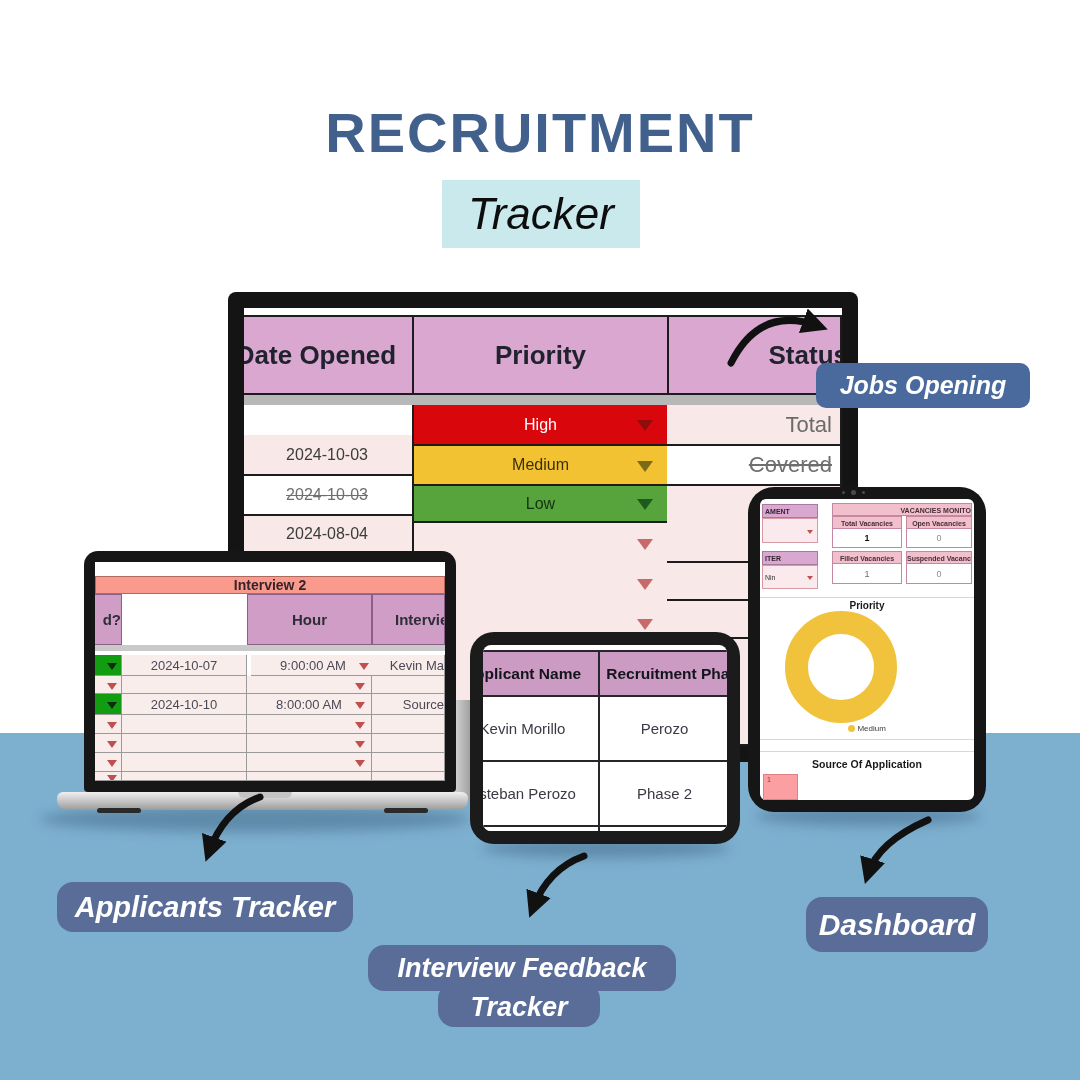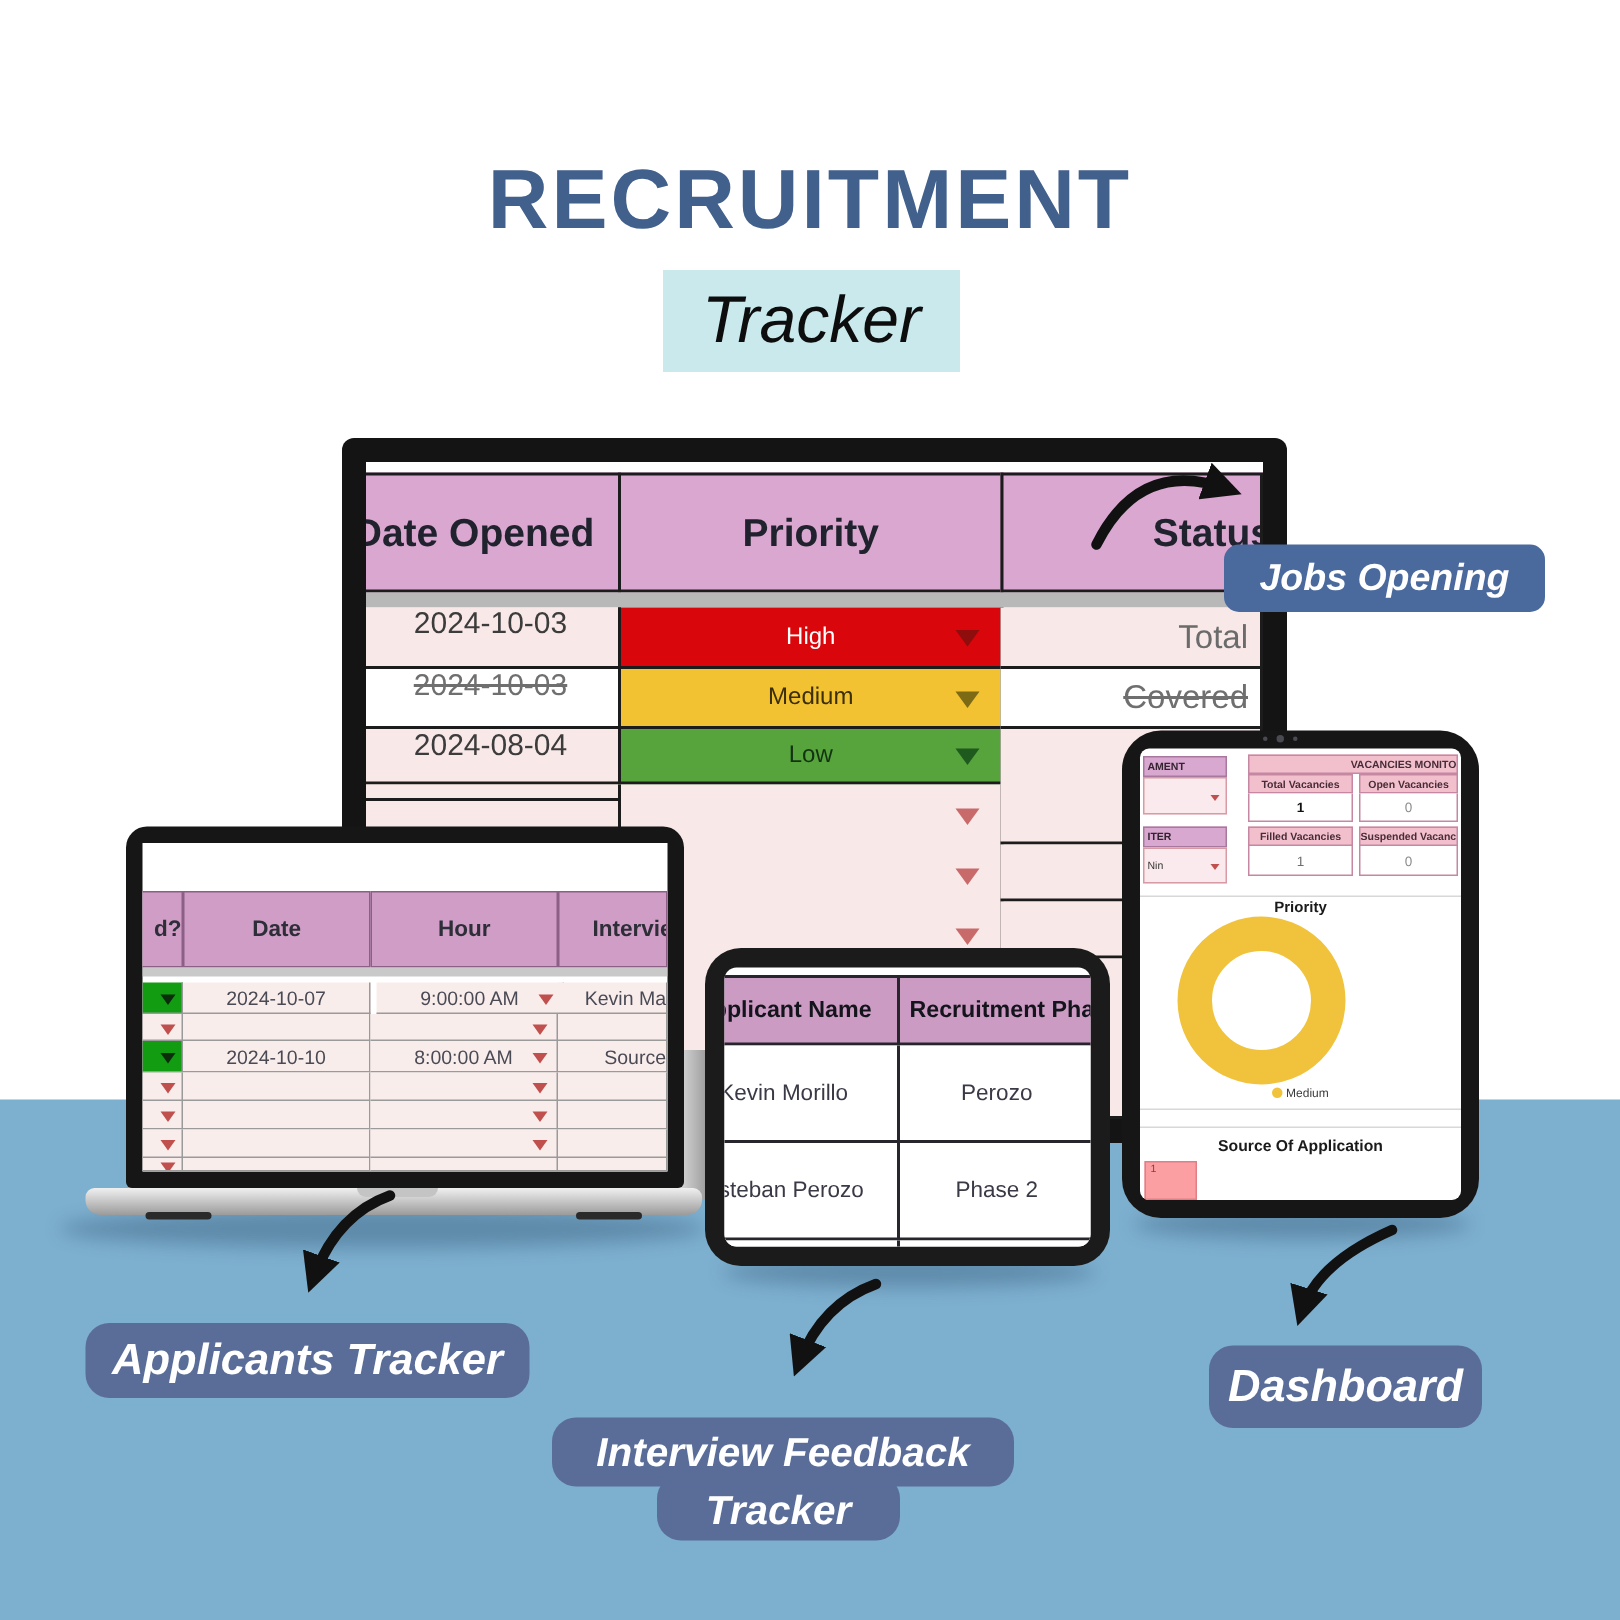--- a/index.html
+++ b/index.html
@@ -25,22 +25,22 @@
   #badge-dashboard{left:806px;top:897px;width:182px;height:55px;background:#5a6d99;border-radius:16px;font-size:30px;z-index:60;}
   
   #arrow-layer{left:0;top:0;width:1080px;height:1080px;z-index:55;pointer-events:none;}
   
   #monitor{left:228px;top:292px;width:630px;height:470px;background:#141414;border-radius:8px;z-index:10;}
   #monitor-screen{left:16px;top:16px;width:598px;height:438px;background:#ffffff;overflow:hidden;}
   .m-cell{position:absolute;box-sizing:border-box;}
   .m-head{background:#d9a7d0;border:2px solid #1c1c1c;display:flex;align-items:center;justify-content:center;
           font-size:26px;font-weight:700;color:#20232e;overflow:hidden;white-space:nowrap;}
   .m-gray{background:#b8b8b8;}
-  .m-datecell{background:#f8e8e8;border:2px solid #1c1c1c;border-top:none;display:flex;justify-content:center;
-              font-size:20px;color:#3c3c3c;overflow:hidden;white-space:nowrap;}
+  .m-datecell{background:#f8e8e8;border:2px solid #1c1c1c;border-top:none;display:flex;align-items:center;justify-content:center;
+              font-size:16px;color:#3c3c3c;overflow:hidden;white-space:nowrap;margin-top:30px;}
   .m-statcell{background:#f8e8e8;border:2px solid #1c1c1c;border-top:none;border-left:none;display:flex;align-items:center;justify-content:flex-end;
               padding-right:8px;font-size:22px;color:#6b6b6b;overflow:hidden;white-space:nowrap;}
   .m-pri{border:2px solid #1c1c1c;border-top:none;display:flex;align-items:center;justify-content:center;
          font-size:16px;font-weight:400;position:absolute;box-sizing:border-box;}
   .struck{text-decoration:line-through;color:#6f6f6f;background:#ffffff;}
   .tri{width:0;height:0;border-left:8px solid transparent;border-right:8px solid transparent;border-top:11px solid;position:absolute;}
   
   #stand{left:450px;top:700px;width:22px;height:100px;background:linear-gradient(90deg,#e2e2e2,#9a9a9a);z-index:12;}
   
   #laptop{left:84px;top:551px;width:372px;height:241px;background:#161616;border-radius:14px 14px 4px 4px;z-index:30;}
@@ -138,26 +138,26 @@
     <div class="m-cell m-statcell" style="left:423px;top:293px;width:175px;height:38px"></div>
     <div class="m-cell m-statcell" style="left:423px;top:331px;width:175px;height:107px"></div>
   </div>
 </div>
 
 <div class="abs" id="stand"></div>
 
 <div class="abs dev-shadow" style="left:40px;top:806px;width:430px;height:26px;z-index:29"></div>
 <div class="abs" id="laptop">
   <div class="abs" id="laptop-screen">
+    <div class="l-cell" style="left:0;top:14px;width:350px;height:18px;background:#fa9a8c;border:1px solid #b06a60;font-weight:700;font-size:14px;color:#35232a">
+      <span>Interview 2</span>
+    </div>
 
     <div class="l-cell l-head" style="left:-6px;top:32px;width:33px;height:51px;justify-content:flex-end">
       <span>d?</span>
-    </div>
-    <div class="l-cell l-head" style="left:27px;top:32px;width:125px;height:51px">
-      <span>Date</span>
     </div>
     <div class="l-cell l-head" style="left:152px;top:32px;width:125px;height:51px">
       <span>Hour</span>
     </div>
     <div class="l-cell l-head" style="left:277px;top:32px;width:73px;height:51px;justify-content:flex-start;padding-left:22px">
       <span>Interviewer</span>
     </div>
     <div class="l-cell" style="left:0;top:83px;width:350px;height:6px;background:#c9c9c9"></div>
 
     <div class="l-cell l-row l-green" style="left:0;top:93px;width:27px;height:21px">

